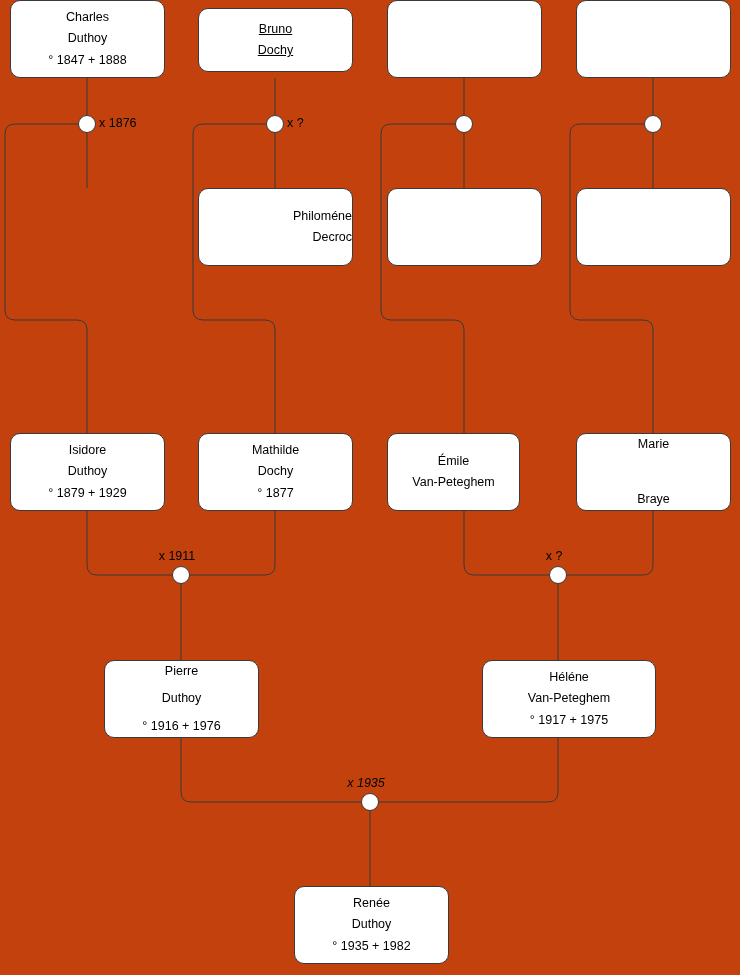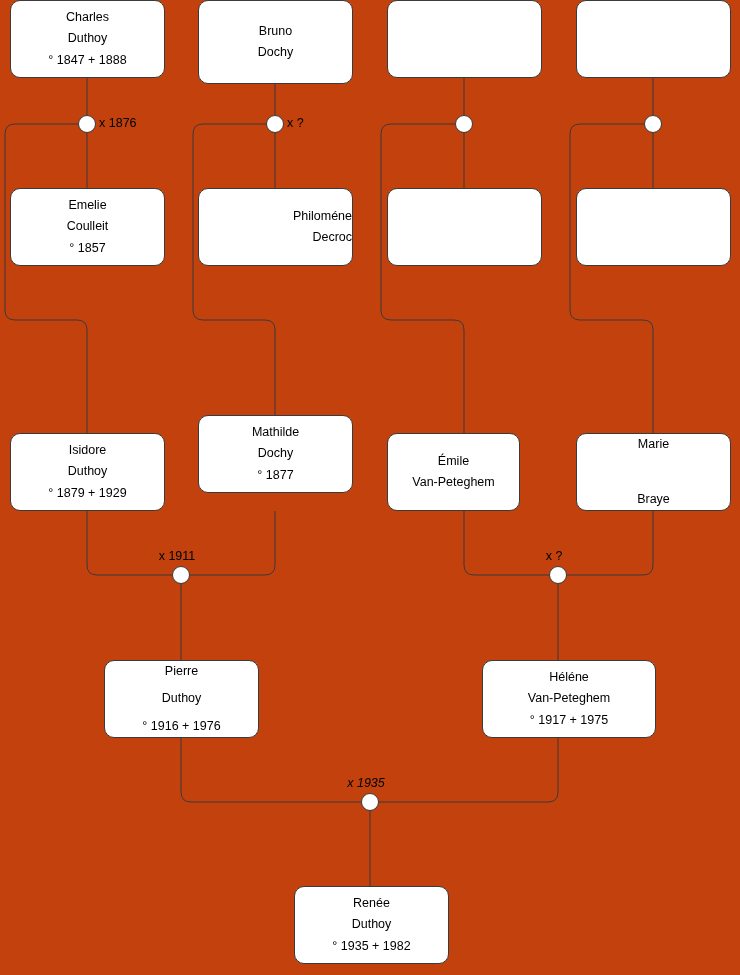--- a/index.html
+++ b/index.html
@@ -105,43 +105,38 @@
     <path d="M 558,738 L 558,792 Q 558,802 548,802 L 379,802"></path>
     <path d="M 370,811 L 370,886"></path>
   </svg>
 
   <div class="person-box" style="left: 10px; top: 0px; width: 155px; height: 78px;">
     <span class="pline">Charles</span>
     <span class="pline">Duthoy</span>
     <span class="pline">° 1847 + 1888</span>
   </div>
 
-  <div class="person-box" style="left: 198px; top: 0px; width: 155px; height: 84px;">
+  <div class="person-box" style="left: 198px; top: 8px; width: 155px; height: 64px; text-decoration: underline;">
     <span class="pline">Bruno</span>
     <span class="pline">Dochy</span>
 
   </div>
 
   <div class="person-box" style="left: 387px; top: 0px; width: 155px; height: 78px;">
     
     
     
   </div>
 
   <div class="person-box" style="left: 576px; top: 0px; width: 155px; height: 78px;">
     
     
     
   </div>
 
-  <div class="person-box" style="left: 10px; top: 188px; width: 155px; height: 78px;">
-    <span class="pline">Emelie</span>
-    <span class="pline">Coulleit</span>
-    <span class="pline">° 1857</span>
-  </div>
 
   <div class="person-box" style="left: 198px; top: 188px; width: 155px; height: 78px; align-items: flex-end;">
     <span class="pline">Philoméne</span>
     <span class="pline">Decroc</span>
 
   </div>
 
   <div class="person-box" style="left: 387px; top: 188px; width: 155px; height: 78px;">
     
     
@@ -153,21 +148,21 @@
     
     
   </div>
 
   <div class="person-box" style="left: 10px; top: 433px; width: 155px; height: 78px;">
     <span class="pline">Isidore</span>
     <span class="pline">Duthoy</span>
     <span class="pline">° 1879 + 1929</span>
   </div>
 
-  <div class="person-box" style="left: 198px; top: 415px; width: 155px; height: 78px;">
+  <div class="person-box" style="left: 198px; top: 433px; width: 155px; height: 78px;">
     <span class="pline">Mathilde</span>
     <span class="pline">Dochy</span>
     <span class="pline">° 1877</span>
   </div>
 
   <div class="person-box" style="left: 387px; top: 433px; width: 133px; height: 78px;">
     <span class="pline">Émile</span>
     <span class="pline">Van-Peteghem</span>
 
   </div>

